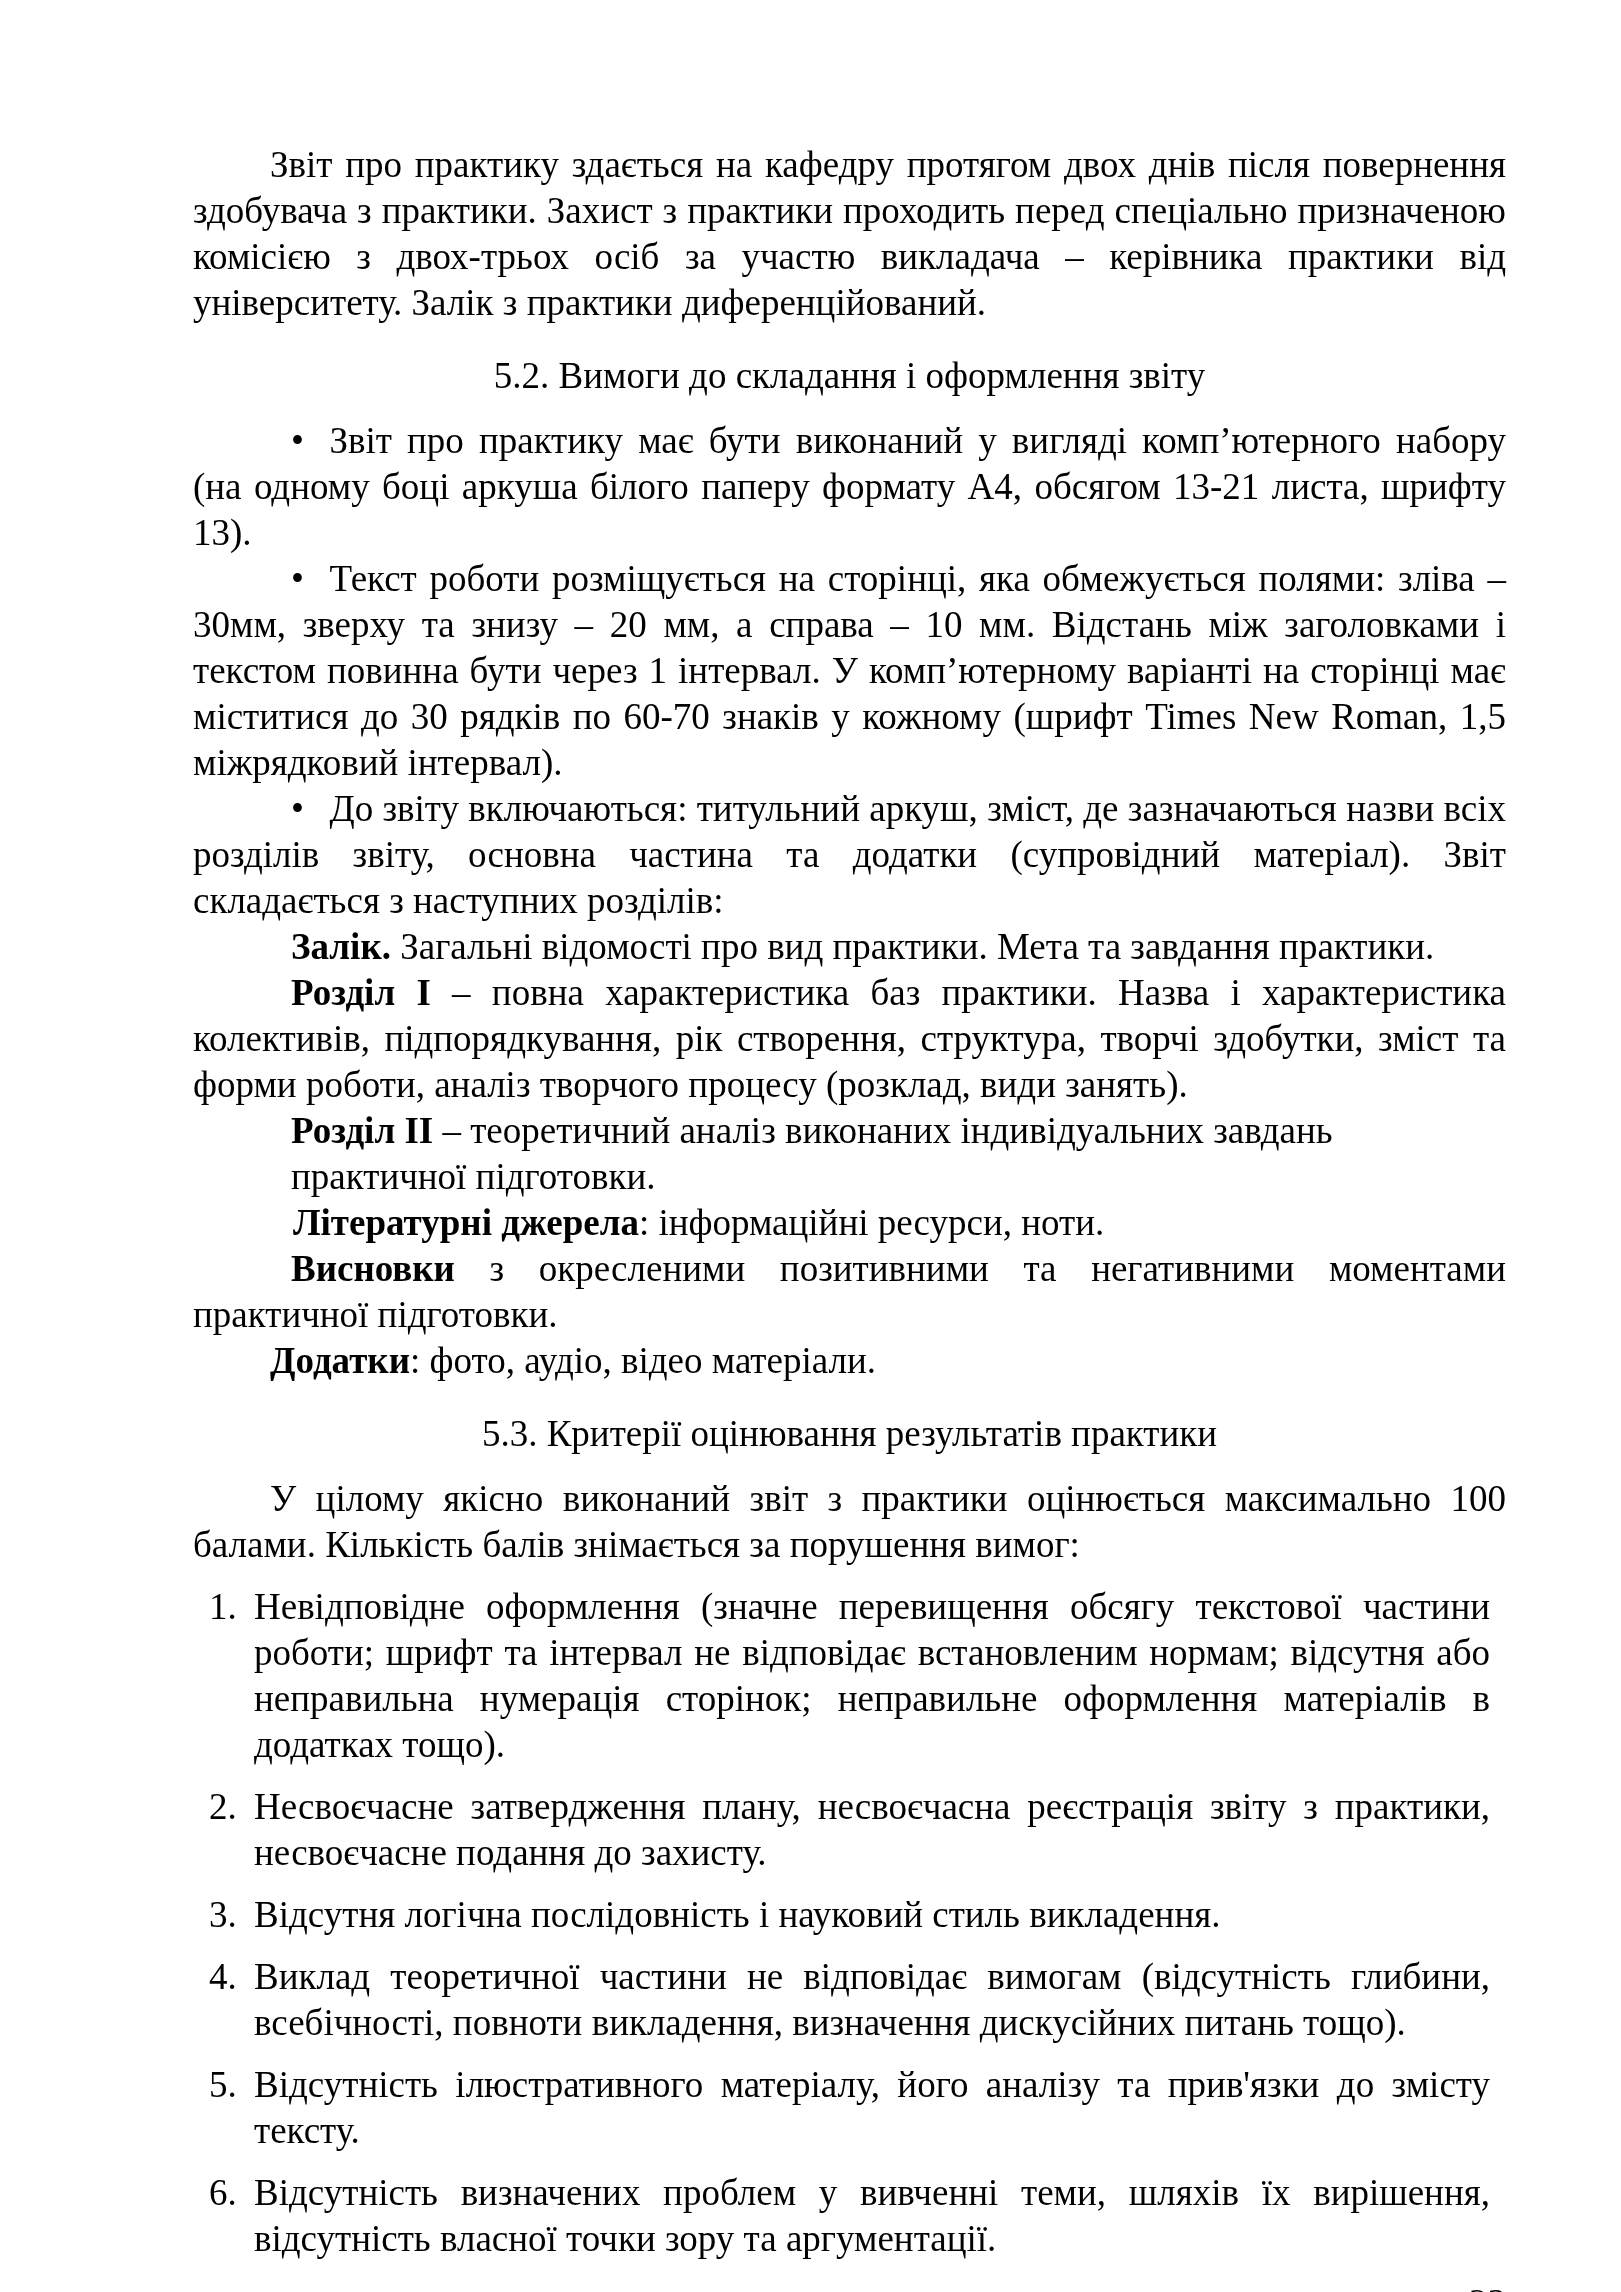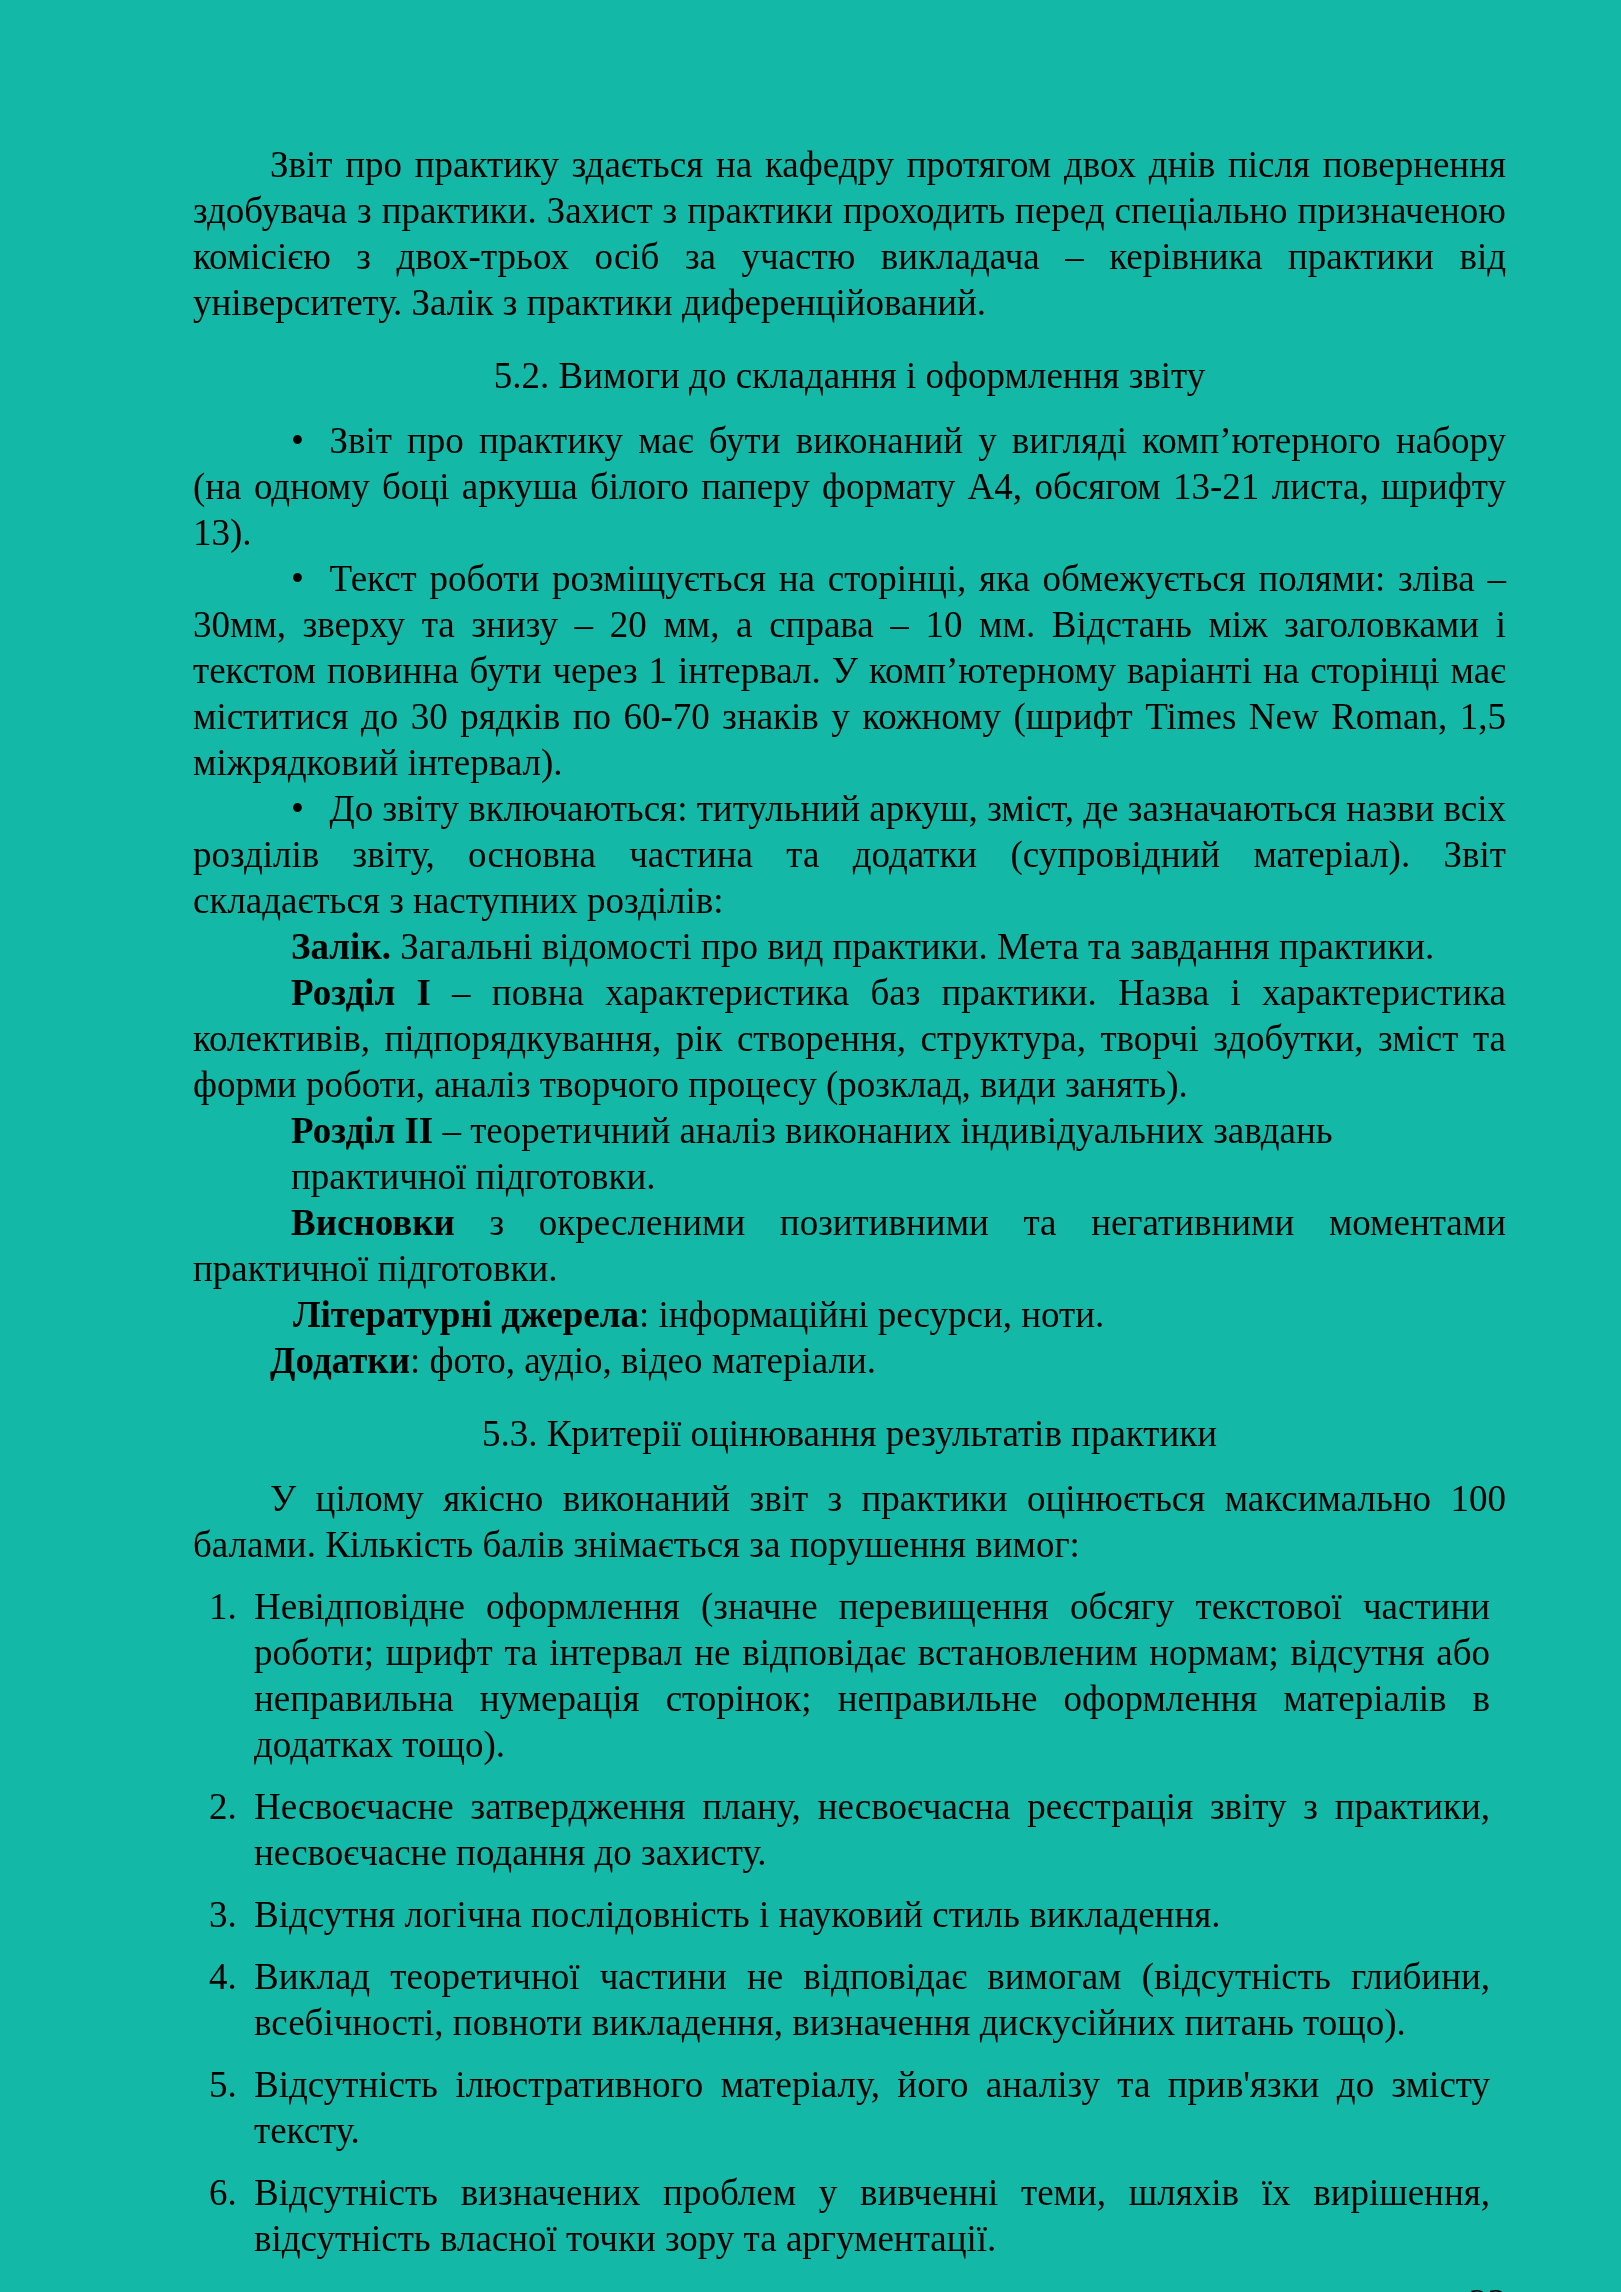--- a/index.html
+++ b/index.html
@@ -1,21 +1,21 @@
 <!DOCTYPE html>
 <html lang="uk"><head>
 <meta charset="utf-8">
 <style>
   html, body { margin: 0; padding: 0; background: #e8e8e8; }
   .page {
     position: relative;
     width: 1621px;
     height: 2293px;
     margin: 0 auto;
-    background: #14b8a6;
+    background: #ffffff;
     color: #000000;
     box-sizing: border-box;
     padding: 142px 115px 0 193px;
     font-family: "Liberation Serif", "DejaVu Serif", serif;
     font-size: 37px;
     line-height: 46px;
     overflow: hidden;
   }
   p.para {
     margin: 0;
@@ -73,23 +73,23 @@
 
       <p class="para ind100"><span class="blt">•</span><span class="btab"></span><span>До звіту включаються: титульний аркуш, зміст, де зазначаються назви всіх розділів звіту, основна частина та додатки (супровідний матеріал). Звіт складається з наступних розділів:</span></p>
     </div>
 
   <p class="para ind100"><b>Залік.</b><span> Загальні відомості про вид практики. Мета та завдання практики.</span></p>
 
   <p class="para ind100"><b>Розділ I</b><span> – повна характеристика баз практики. Назва і характеристика колективів, підпорядкування, рік створення, структура, творчі здобутки, зміст та форми роботи, аналіз творчого процесу (розклад, види занять).</span></p>
 
   <p class="para hang100"><b>Розділ II</b><span> – теоретичний аналіз виконаних індивідуальних завдань</span><br><span>практичної підготовки.</span></p>
 
+  <p class="para ind102 left"><b>Літературні джерела</b><span>: інформаційні ресурси, ноти.</span></p>
+
   <p class="para ind100"><b>Висновки</b><span> з окресленими позитивними та негативними моментами практичної підготовки.</span></p>
-
-  <p class="para ind102 left"><b>Літературні джерела</b><span>: інформаційні ресурси, ноти.</span></p>
 
   <p class="para ind79 left"><b>Додатки</b><span>: фото, аудіо, відео матеріали.</span></p>
 
   <h2 class="heading">5.3. Критерії оцінювання результатів практики</h2>
 
   <p class="para ind79">У цілому якісно виконаний звіт з практики оцінюється максимально 100 балами. Кількість балів знімається за порушення вимог:</p>
 
   <div>
 
       <div class="li"><span class="num">1.</span><span>Невідповідне оформлення (значне перевищення обсягу текстової частини роботи; шрифт та інтервал не відповідає встановленим нормам; відсутня або неправильна нумерація сторінок; неправильне оформлення матеріалів в додатках тощо).</span></div>

